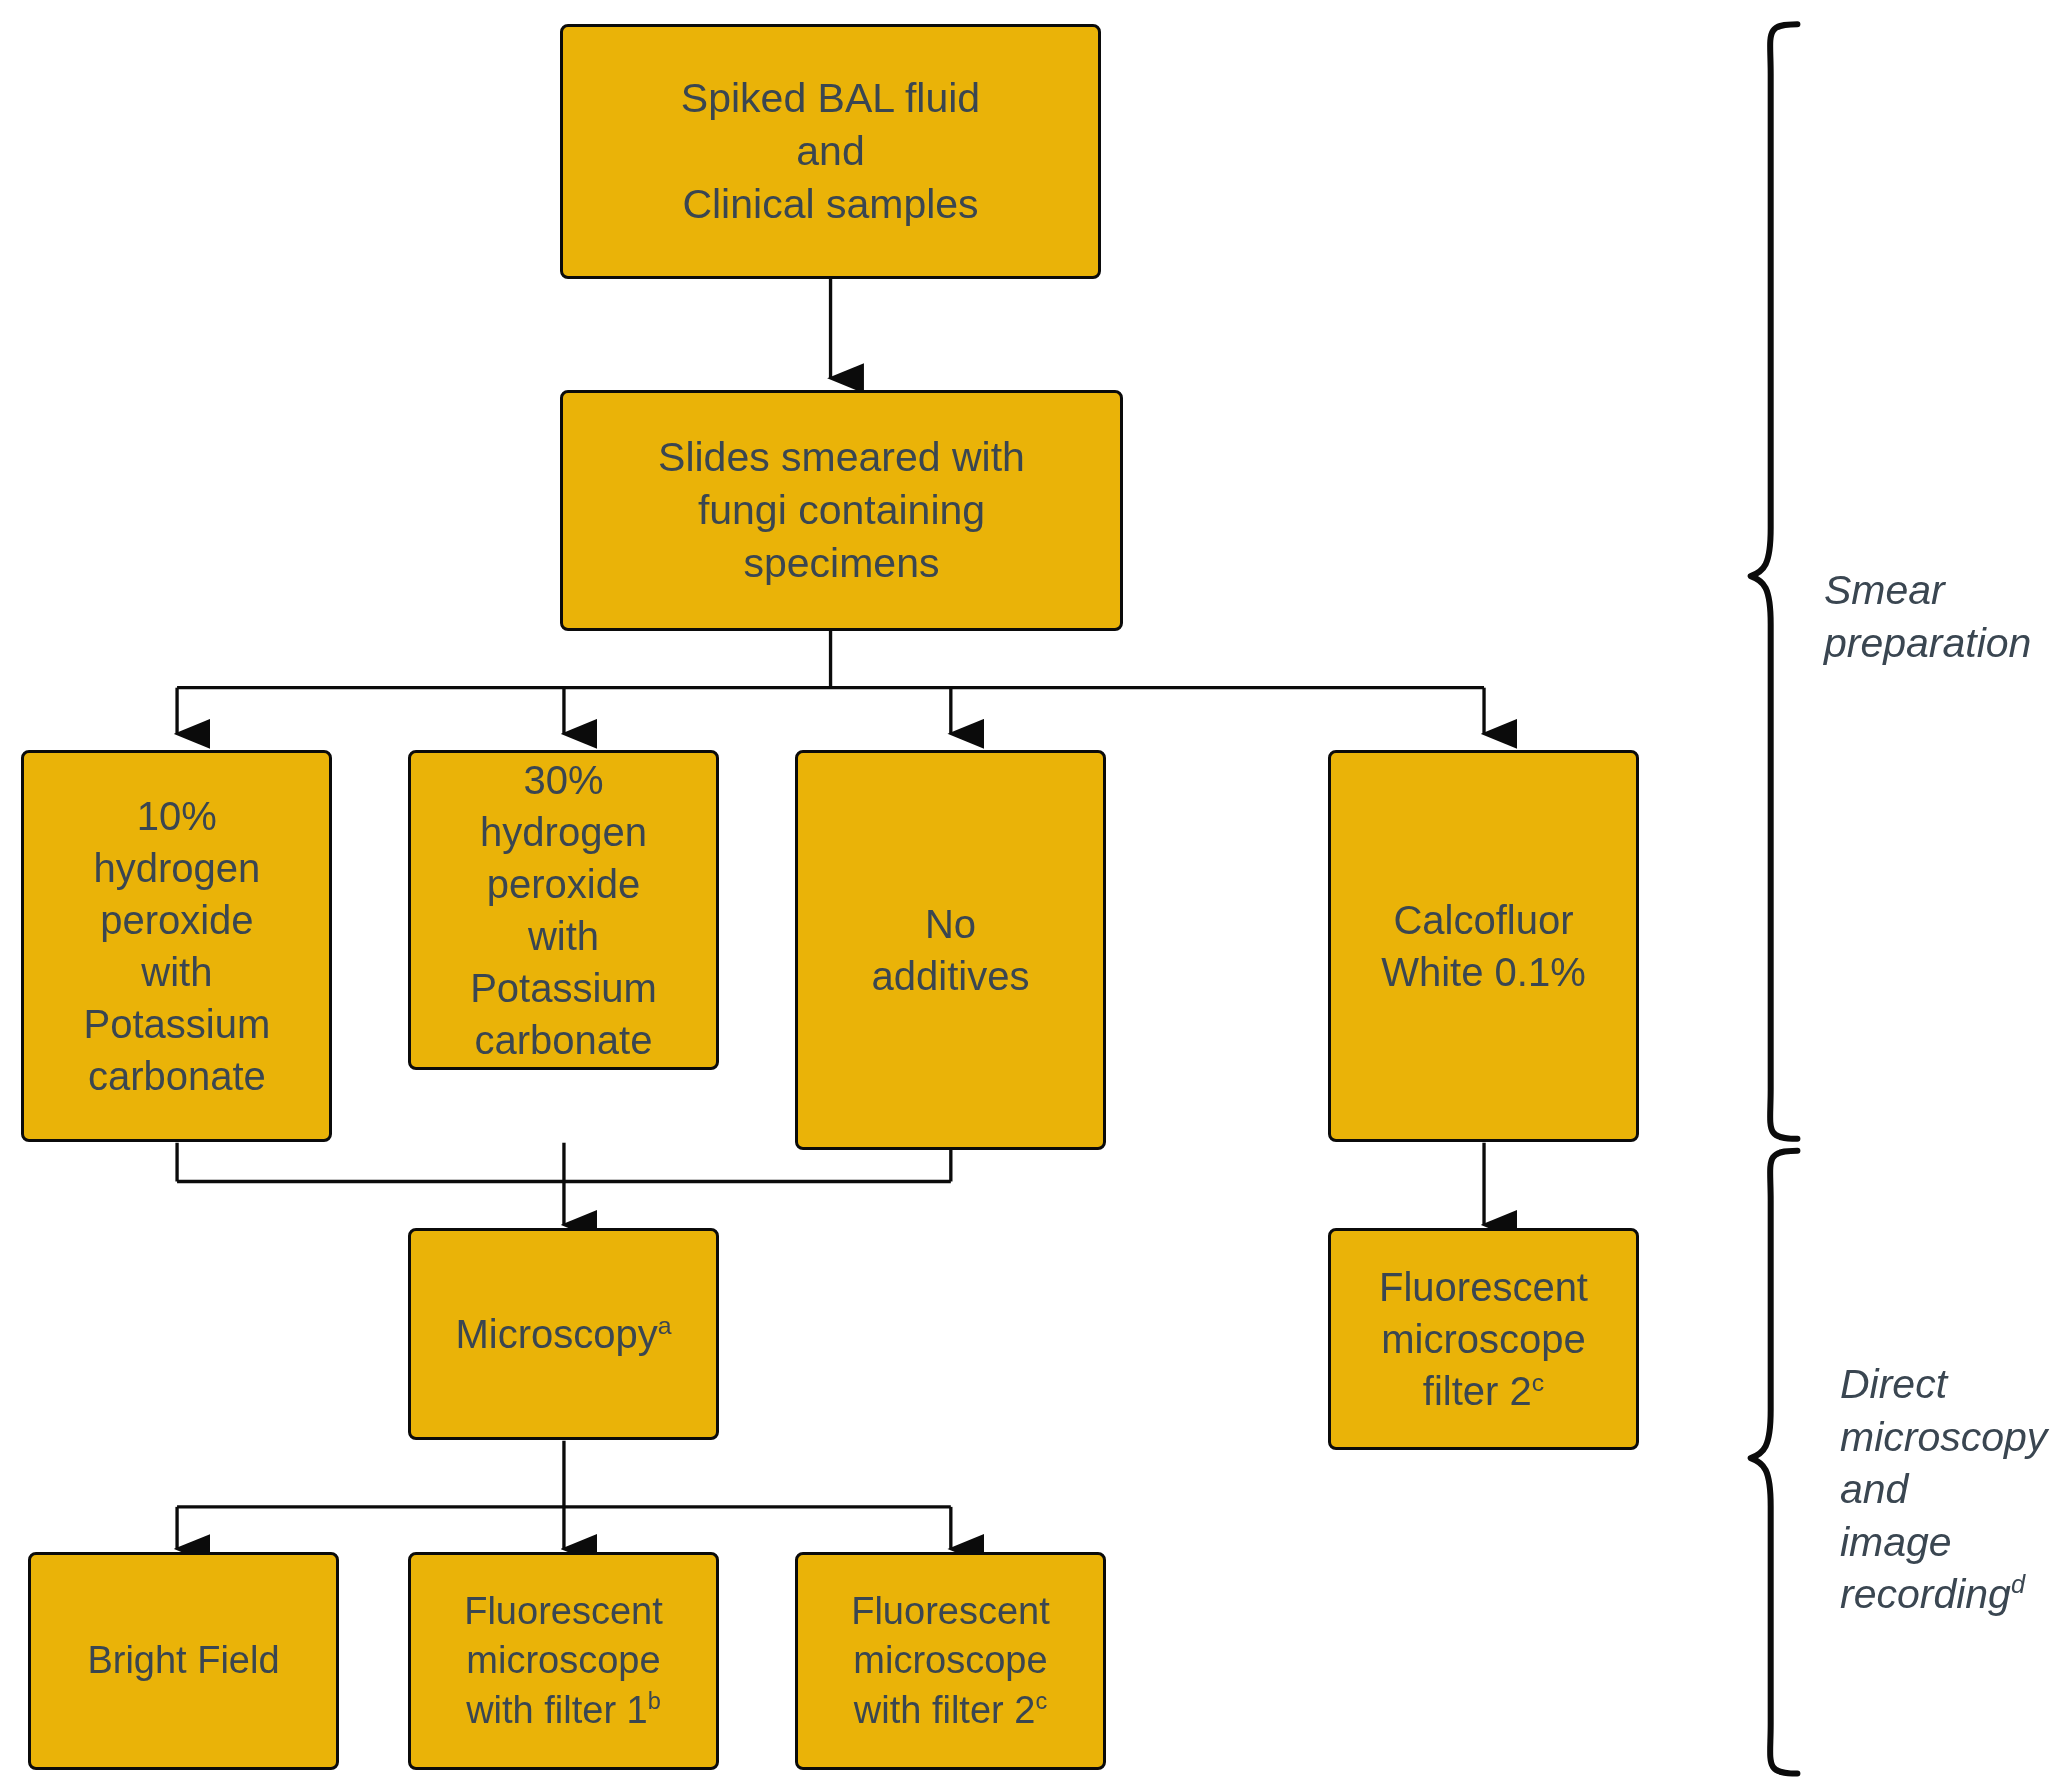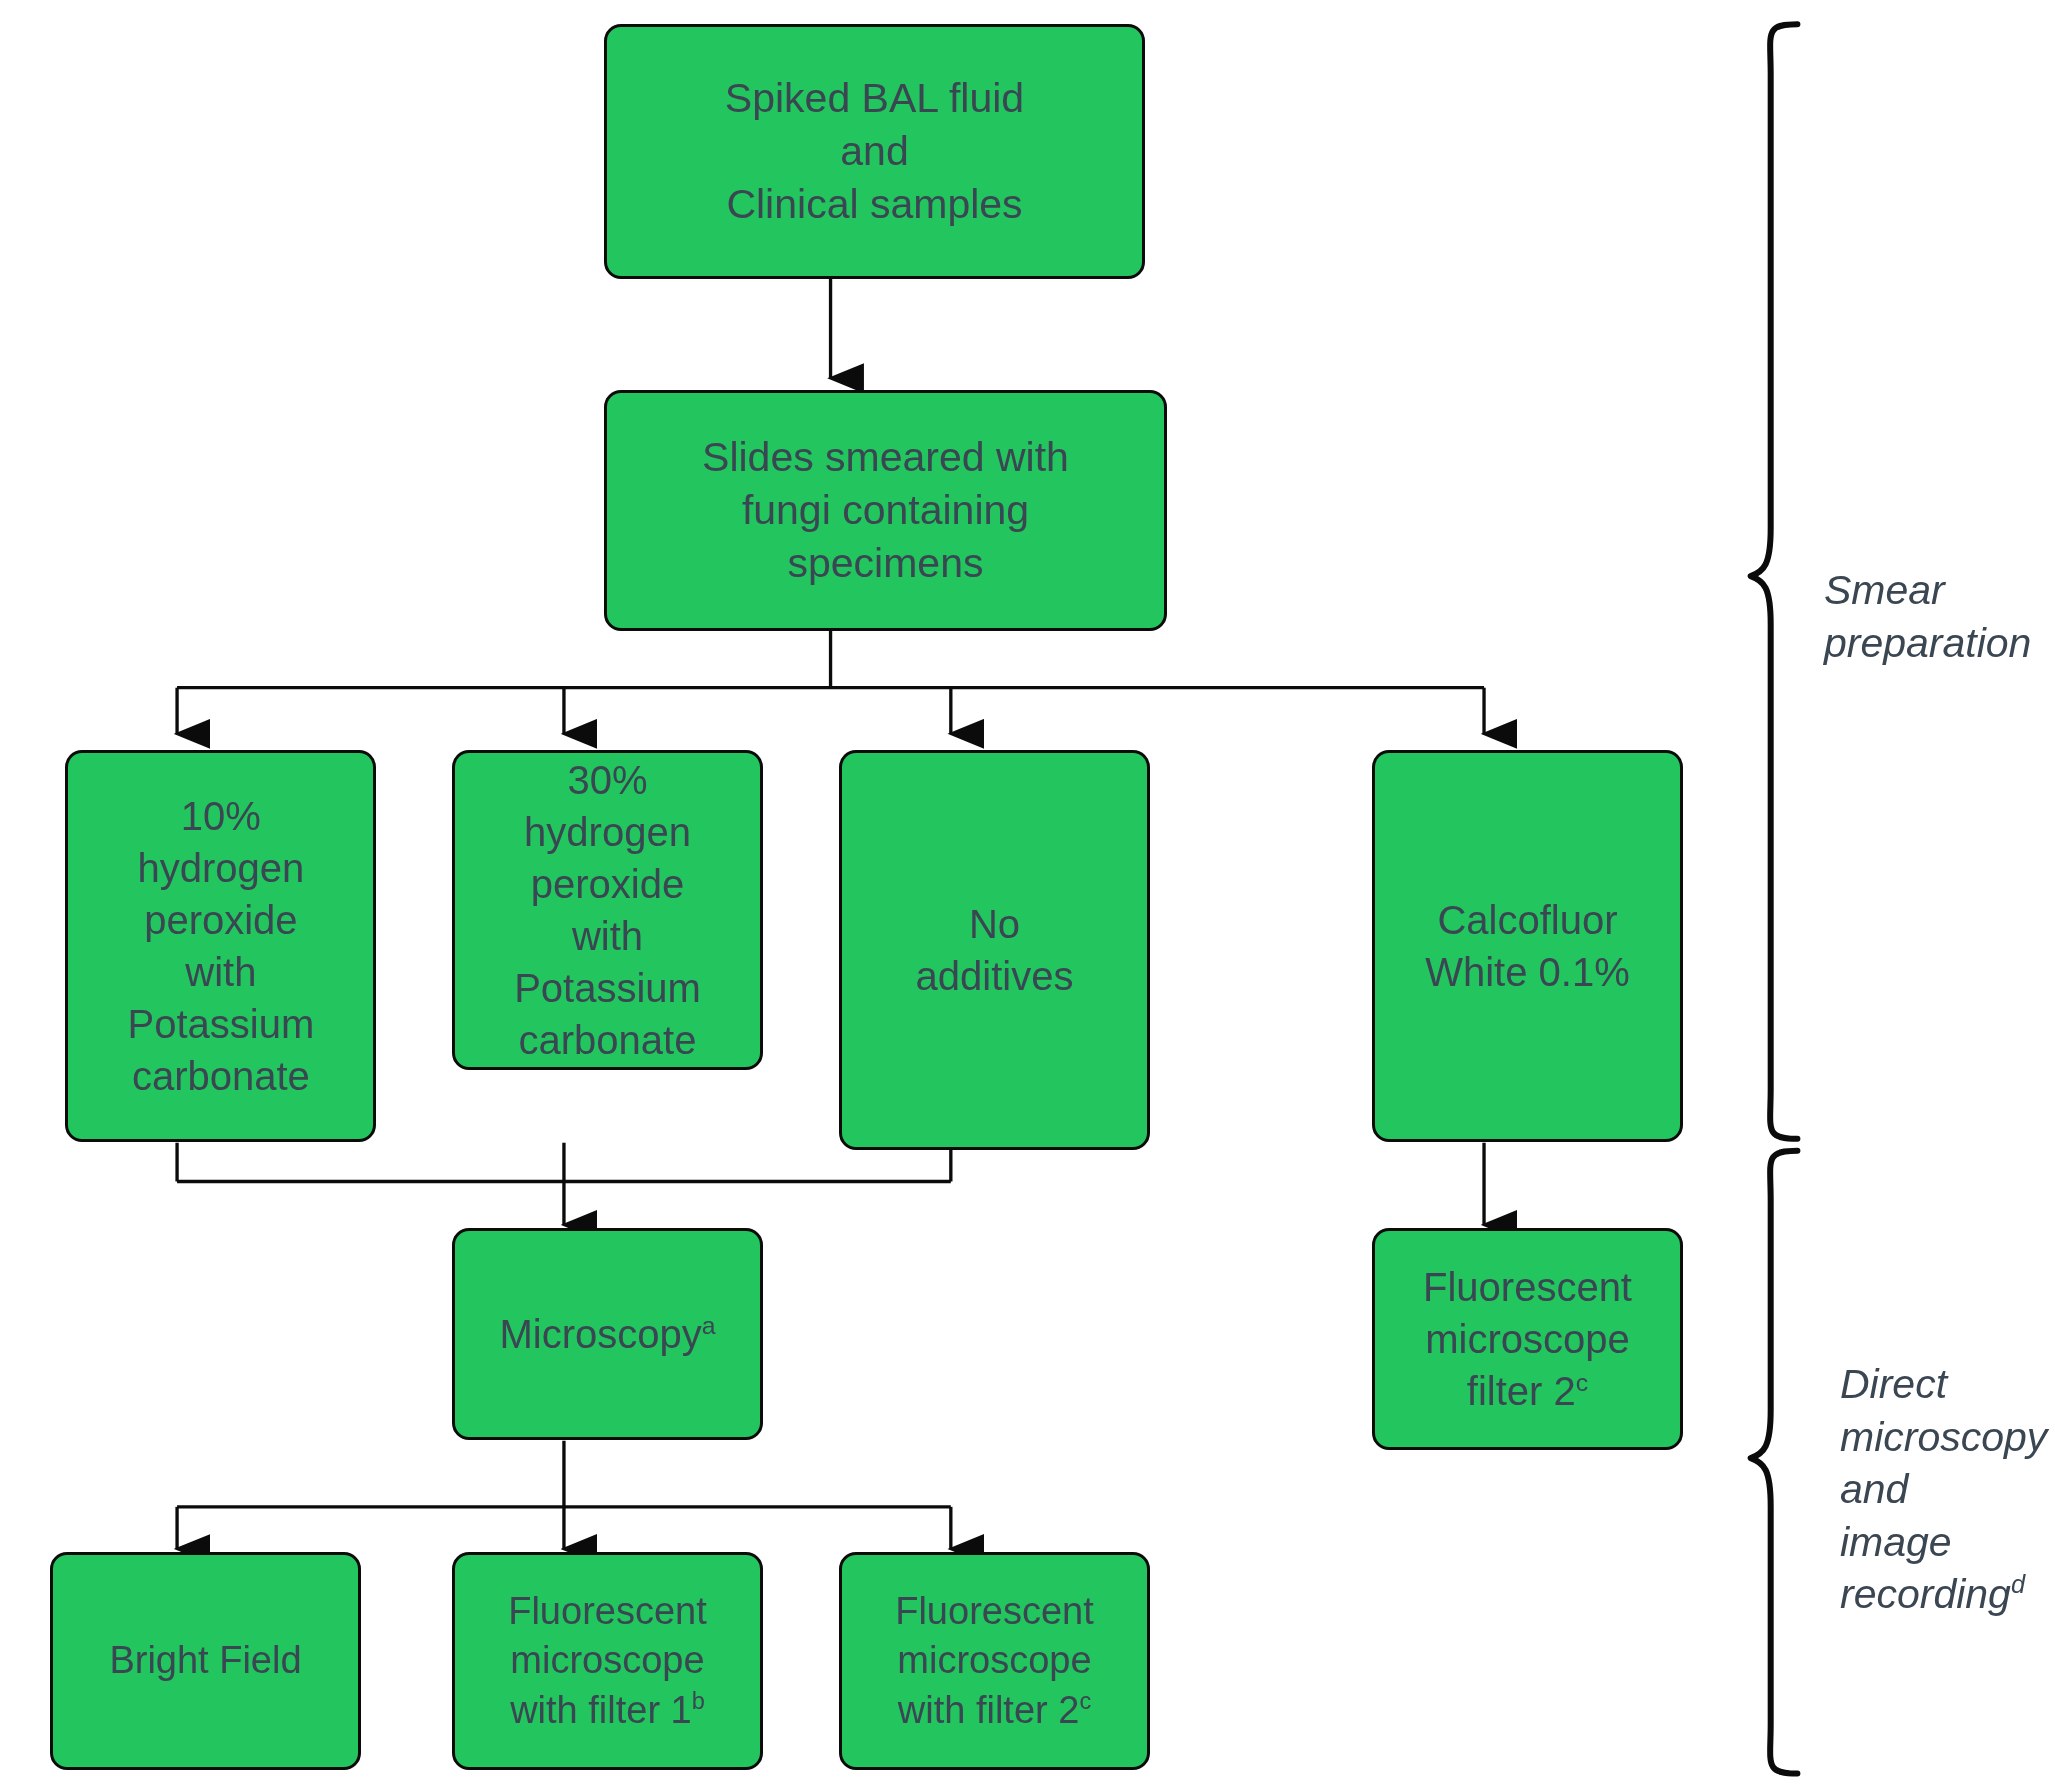--- a/index.html
+++ b/index.html
@@ -21,31 +21,30 @@
     position: absolute;
     left: 0;
     top: 0;
     width: 2056px;
     height: 1791px;
     pointer-events: none;
   }
   .node {
     position: absolute;
     box-sizing: border-box;
-    background: #22c55e;
+    background: #eab308;
     border: 3.3px solid #0b0b0b;
-    border-radius: 17px;
+    border-radius: 8px;
     display: flex;
     align-items: center;
     justify-content: center;
     text-align: center;
     color: #3a4651;
     line-height: 1.30;
     z-index: 2;
-    margin-left: 44px;
   }
   .node .txt {
     display: block;
     width: 100%;
     padding: 0 6.7px;
     box-sizing: border-box;
     white-space: pre-line;
   }
   .fs-big   { font-size: 41px; }
   .fs-med   { font-size: 40px; }
@@ -167,21 +166,21 @@
   <div class="node fs-med" style="left:408px; top:1228px; width:311px; height:212px;">
     <span class="txt"><span>Microscopy</span><sup>a</sup></span>
   </div>
 
   <div class="node fs-med" style="left:1328px; top:1228px; width:311px; height:222px;">
     <span class="txt"><span>Fluorescent
 microscope
 filter 2</span><sup>c</sup></span>
   </div>
 
-  <div class="node fs-small" style="left:6px; top:1552px; width:311px; height:218px;">
+  <div class="node fs-small" style="left:28px; top:1552px; width:311px; height:218px;">
     <span class="txt">Bright Field</span>
   </div>
 
   <div class="node fs-small" style="left:408px; top:1552px; width:311px; height:218px;">
     <span class="txt"><span>Fluorescent
 microscope
 with filter 1</span><sup>b</sup></span>
   </div>
 
   <div class="node fs-small" style="left:795px; top:1552px; width:311px; height:218px;">

